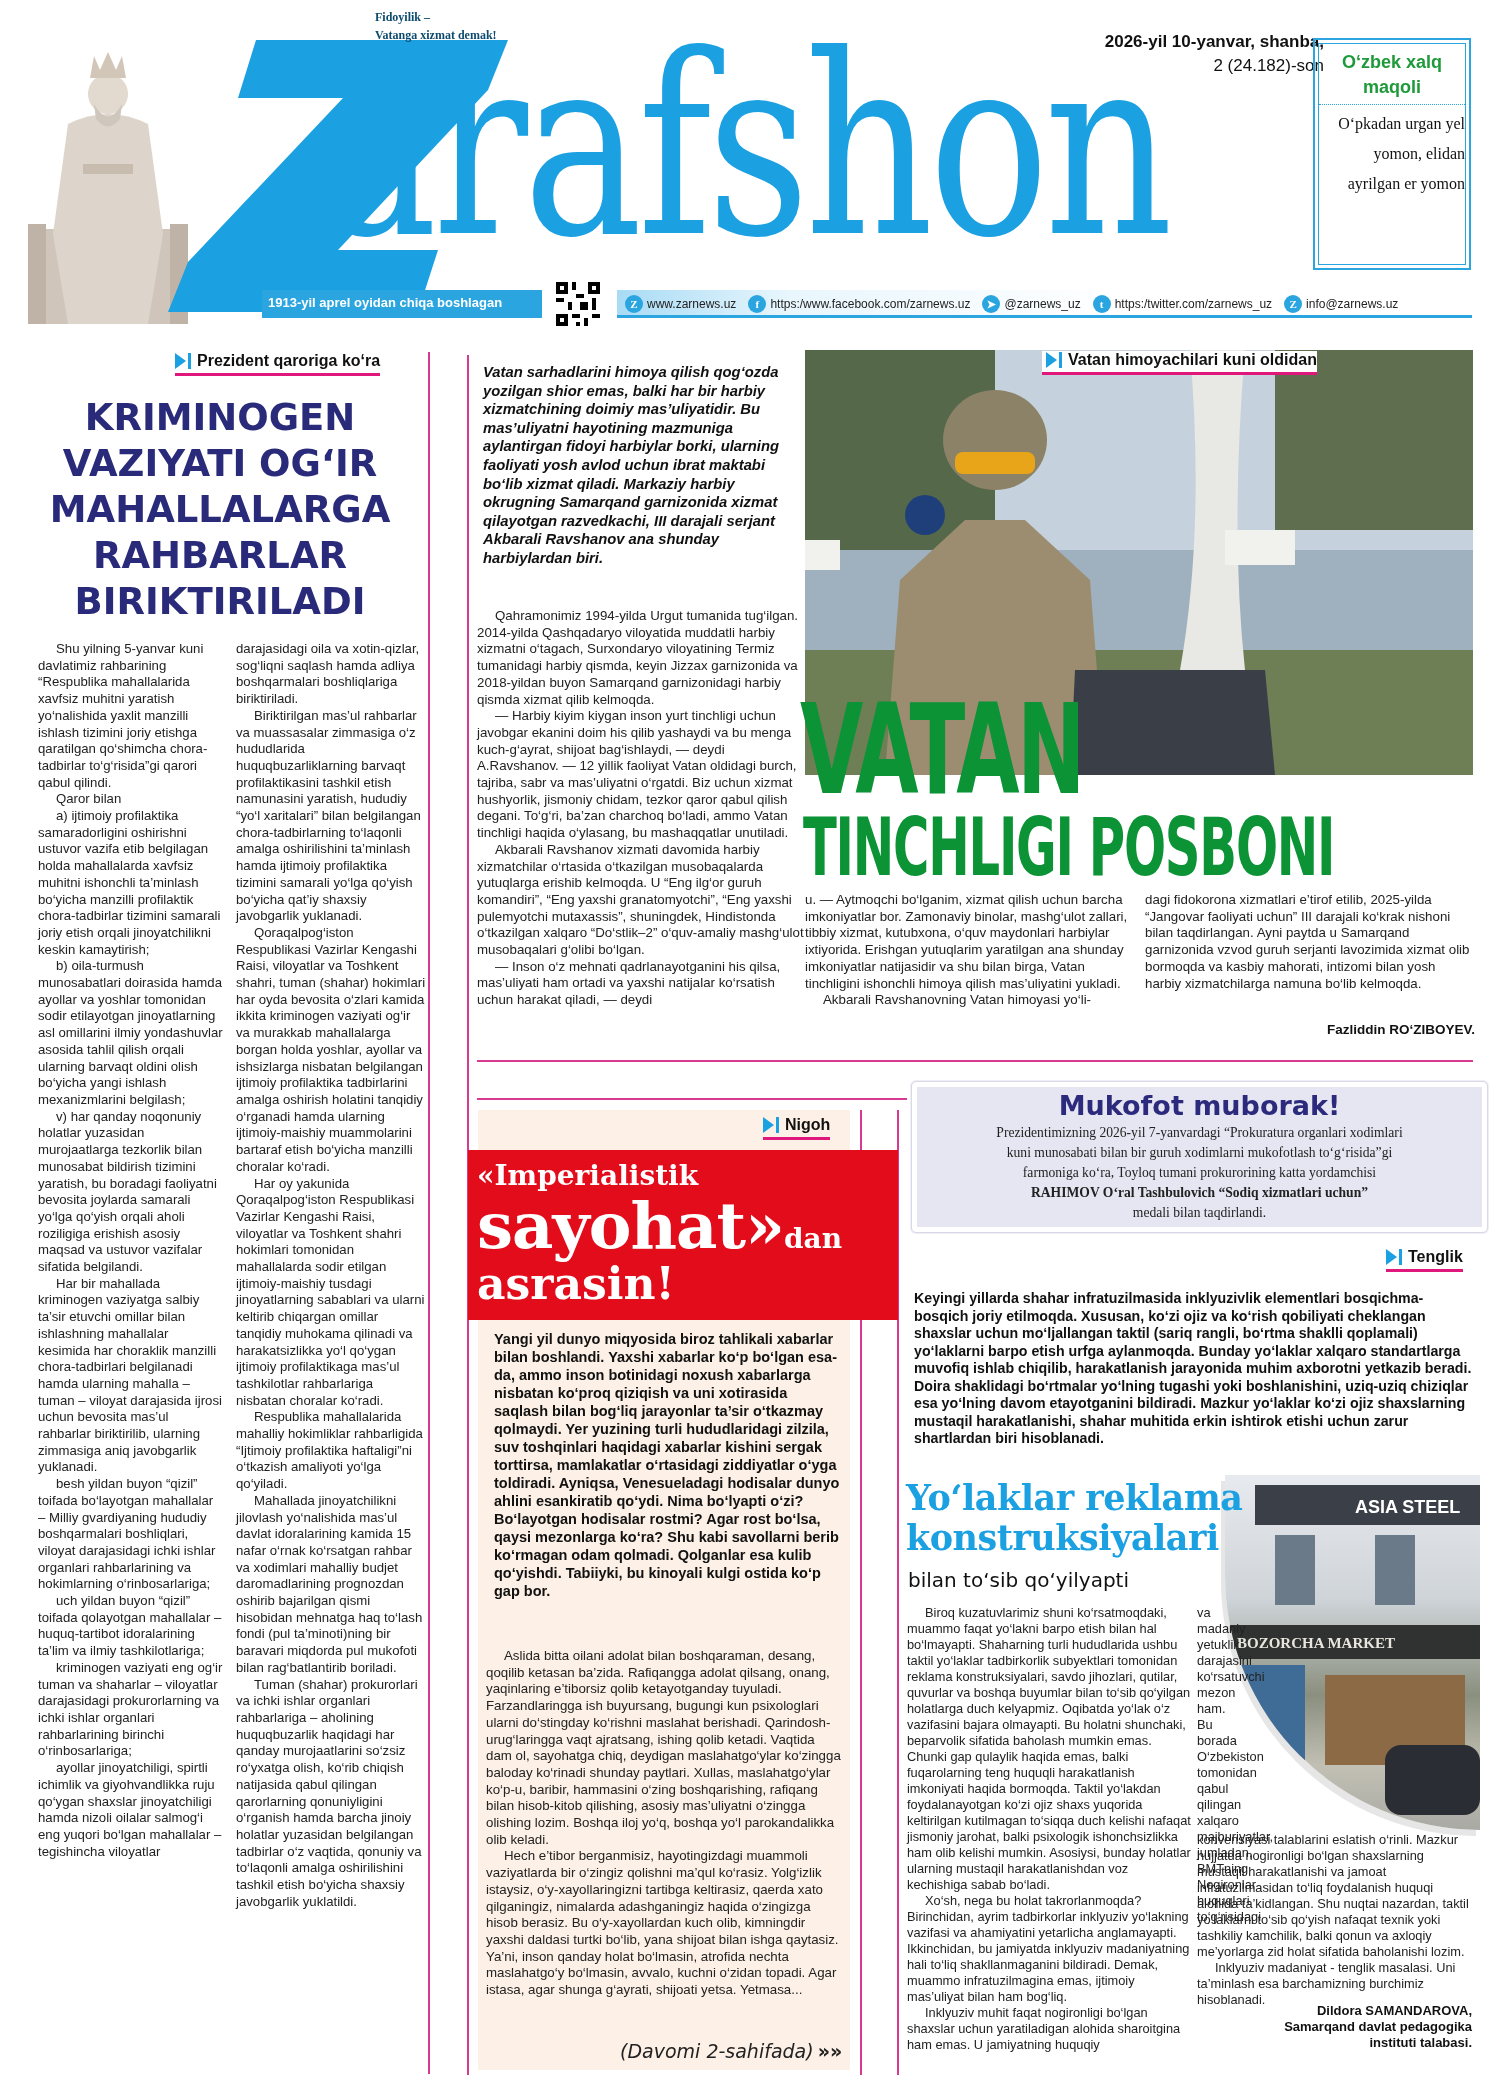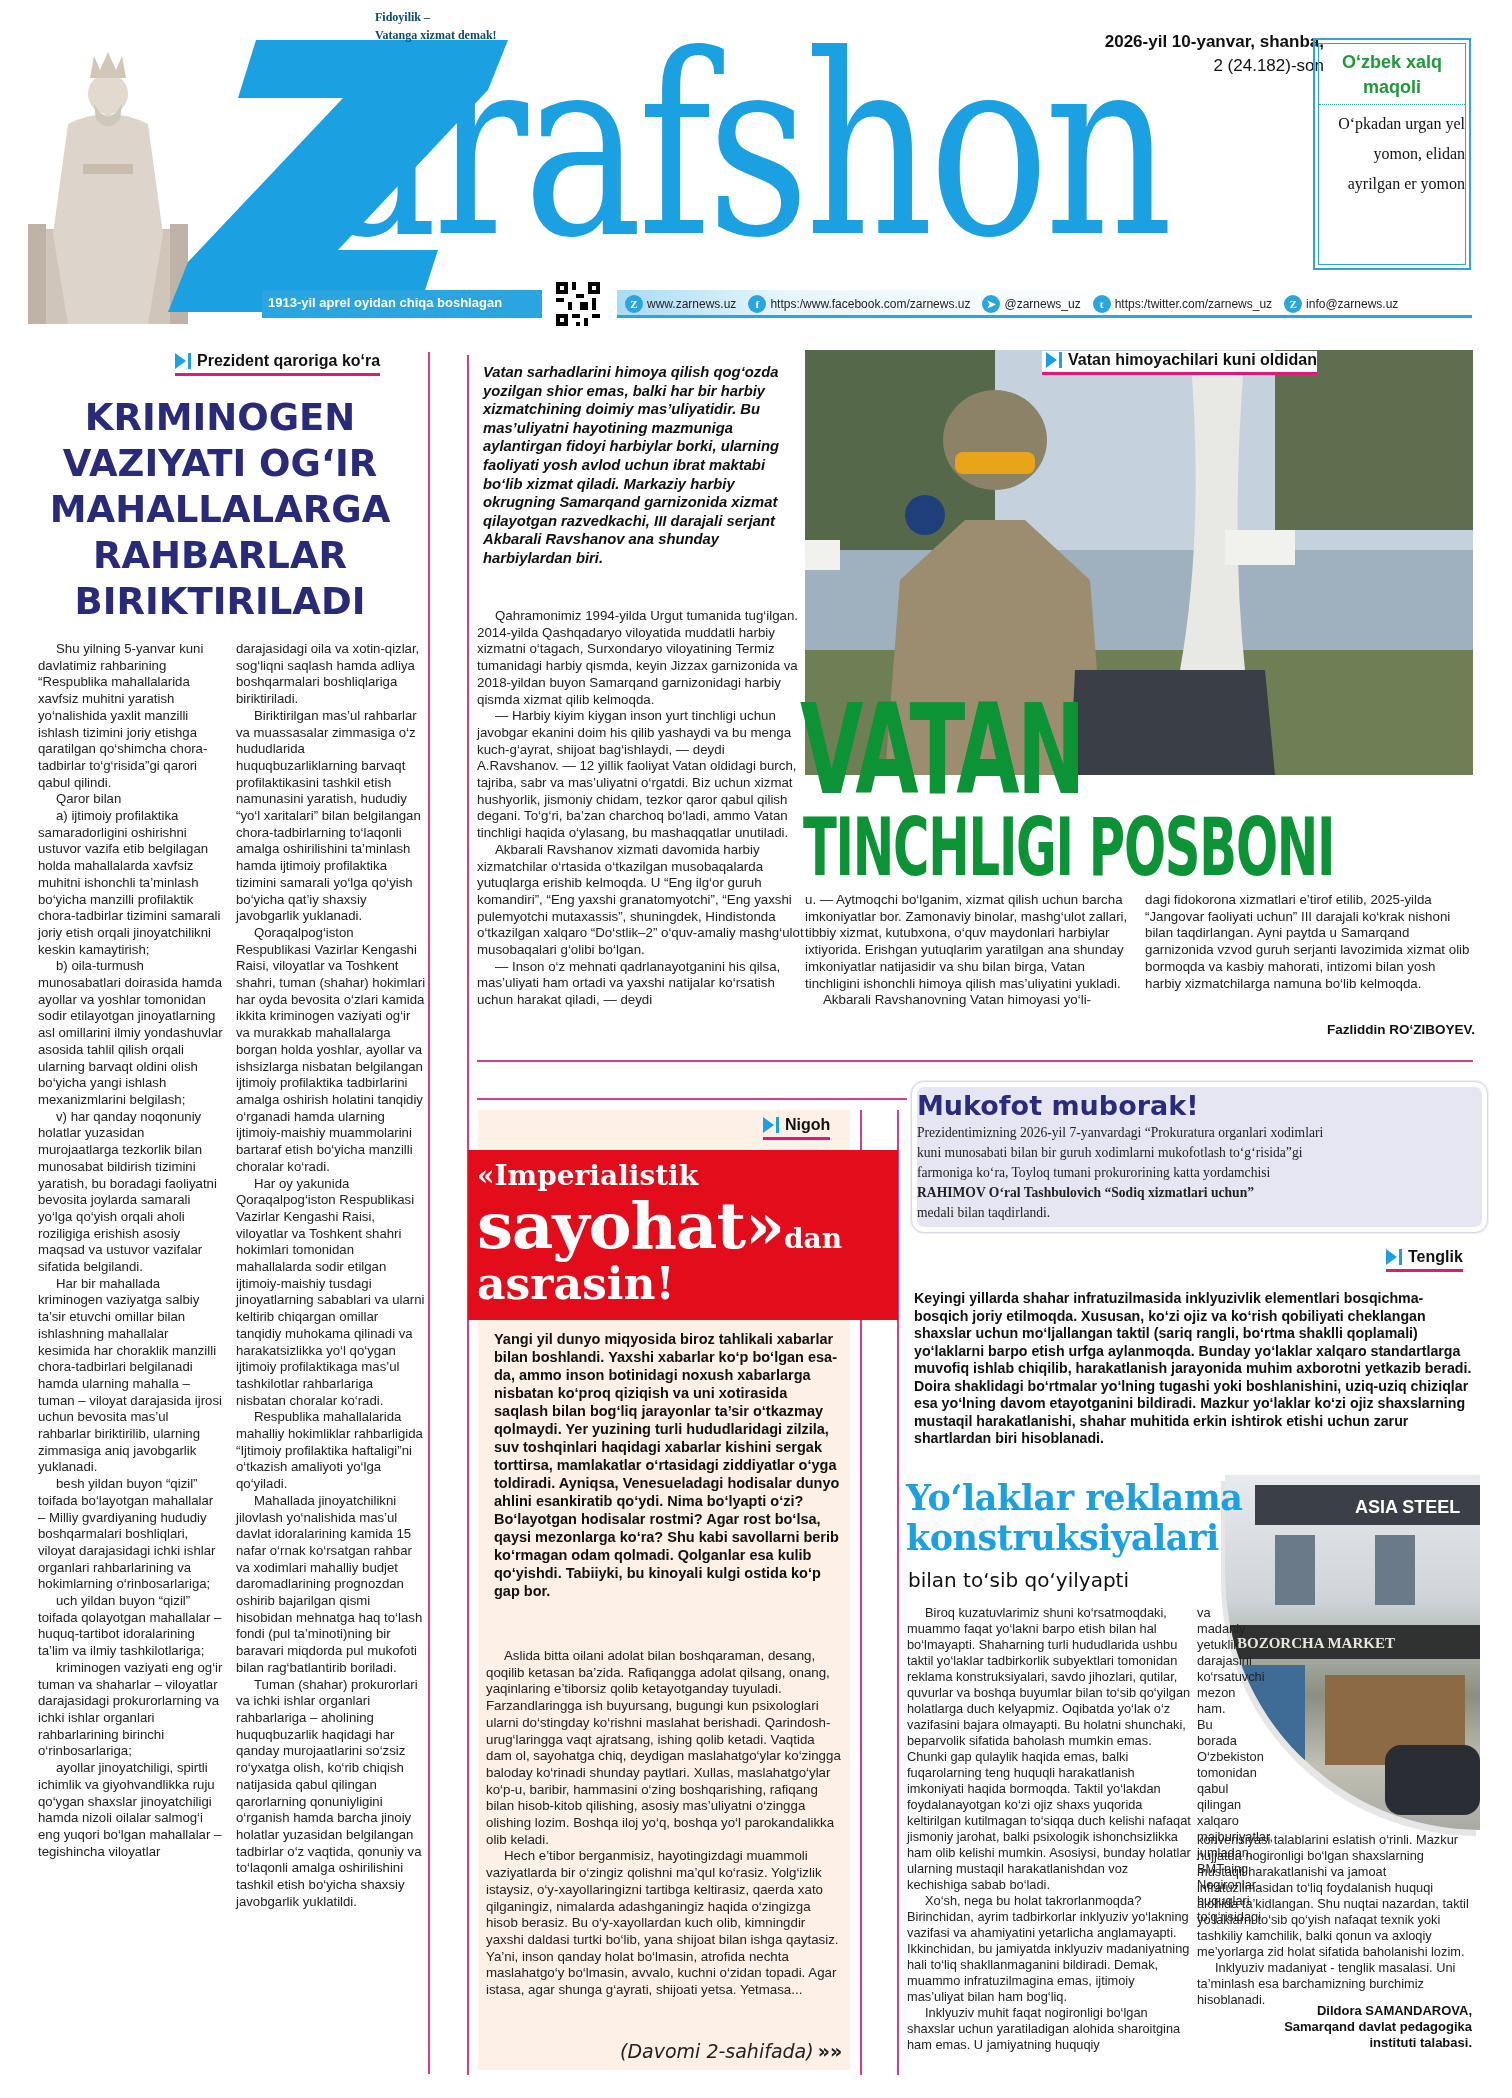--- a/index.html
+++ b/index.html
@@ -69,21 +69,21 @@
   .nigoh-h2 small { font-size: 28px; letter-spacing: 0; }
   .nigoh-h3 { position: absolute; left: 477px; top: 1256px; font-family: "DejaVu Serif", serif; font-weight: 700; color: #fff; font-size: 44px; line-height: 56px; }
   .nigoh-lead { position: absolute; left: 494px; top: 1330px; width: 350px; font-weight: 700; font-size: 14.5px; line-height: 18px; color: #111; }
   .nigoh-body { position: absolute; left: 486px; top: 1648px; width: 358px; font-size: 13.3px; line-height: 16.7px; color: #222; }
   .nigoh-body p { text-indent: 18px; }
   .davomi { position: absolute; left: 620px; top: 2040px; font-style: italic; font-size: 19px; color: #222; font-family: "DejaVu Sans", sans-serif; }
   .davomi b { font-style: normal; font-weight: 700; margin-left: 4px; }
 
   
   .mukofot { position: absolute; left: 912px; top: 1082px; width: 575px; height: 150px; background: #e6e5f2;
-    border: 5px solid #fff; outline: 1px solid #d9d7e8; border-radius: 12px; box-shadow: 0 0 0 2px #eeeef5; text-align: left; }
+    border: 5px solid #fff; outline: 1px solid #d9d7e8; border-radius: 4px; box-shadow: 0 0 0 2px #eeeef5; text-align: center; }
   .mukofot-title { font-family: "DejaVu Sans", sans-serif; font-weight: 700; font-size: 27px; line-height: 34px; color: #2c2a7c; margin-top: 2px; }
   .mukofot-text { font-family: "Liberation Serif", serif; font-size: 13.6px; line-height: 20px; color: #222; }
   .mukofot-text b { font-weight: 700; }
 
   
   .tenglik-lead { position: absolute; left: 914px; top: 1290px; width: 560px; font-weight: 700; font-size: 14.2px; line-height: 17.5px; color: #111; }
   .teng-title { position: absolute; left: 906px; top: 1478px; font-family: "DejaVu Serif", serif; font-weight: 700; color: #1ba0e2; font-size: 35px; line-height: 40px; letter-spacing: -0.5px; }
   .teng-sub { position: absolute; left: 908px; top: 1568px; font-family: "DejaVu Sans", sans-serif; font-size: 20px; color: #111; }
   .photo-market { position: absolute; left: 1225px; top: 1475px; width: 255px; height: 355px; border-radius: 0 0 0 260px; overflow: hidden;
     background: linear-gradient(180deg, #e7eaee 0%, #cfd4d9 35%, #8a8f7e 62%, #c2c0b4 82%, #a9a9a4 100%); box-shadow: -4px 6px 0 #e6e6e6; }

